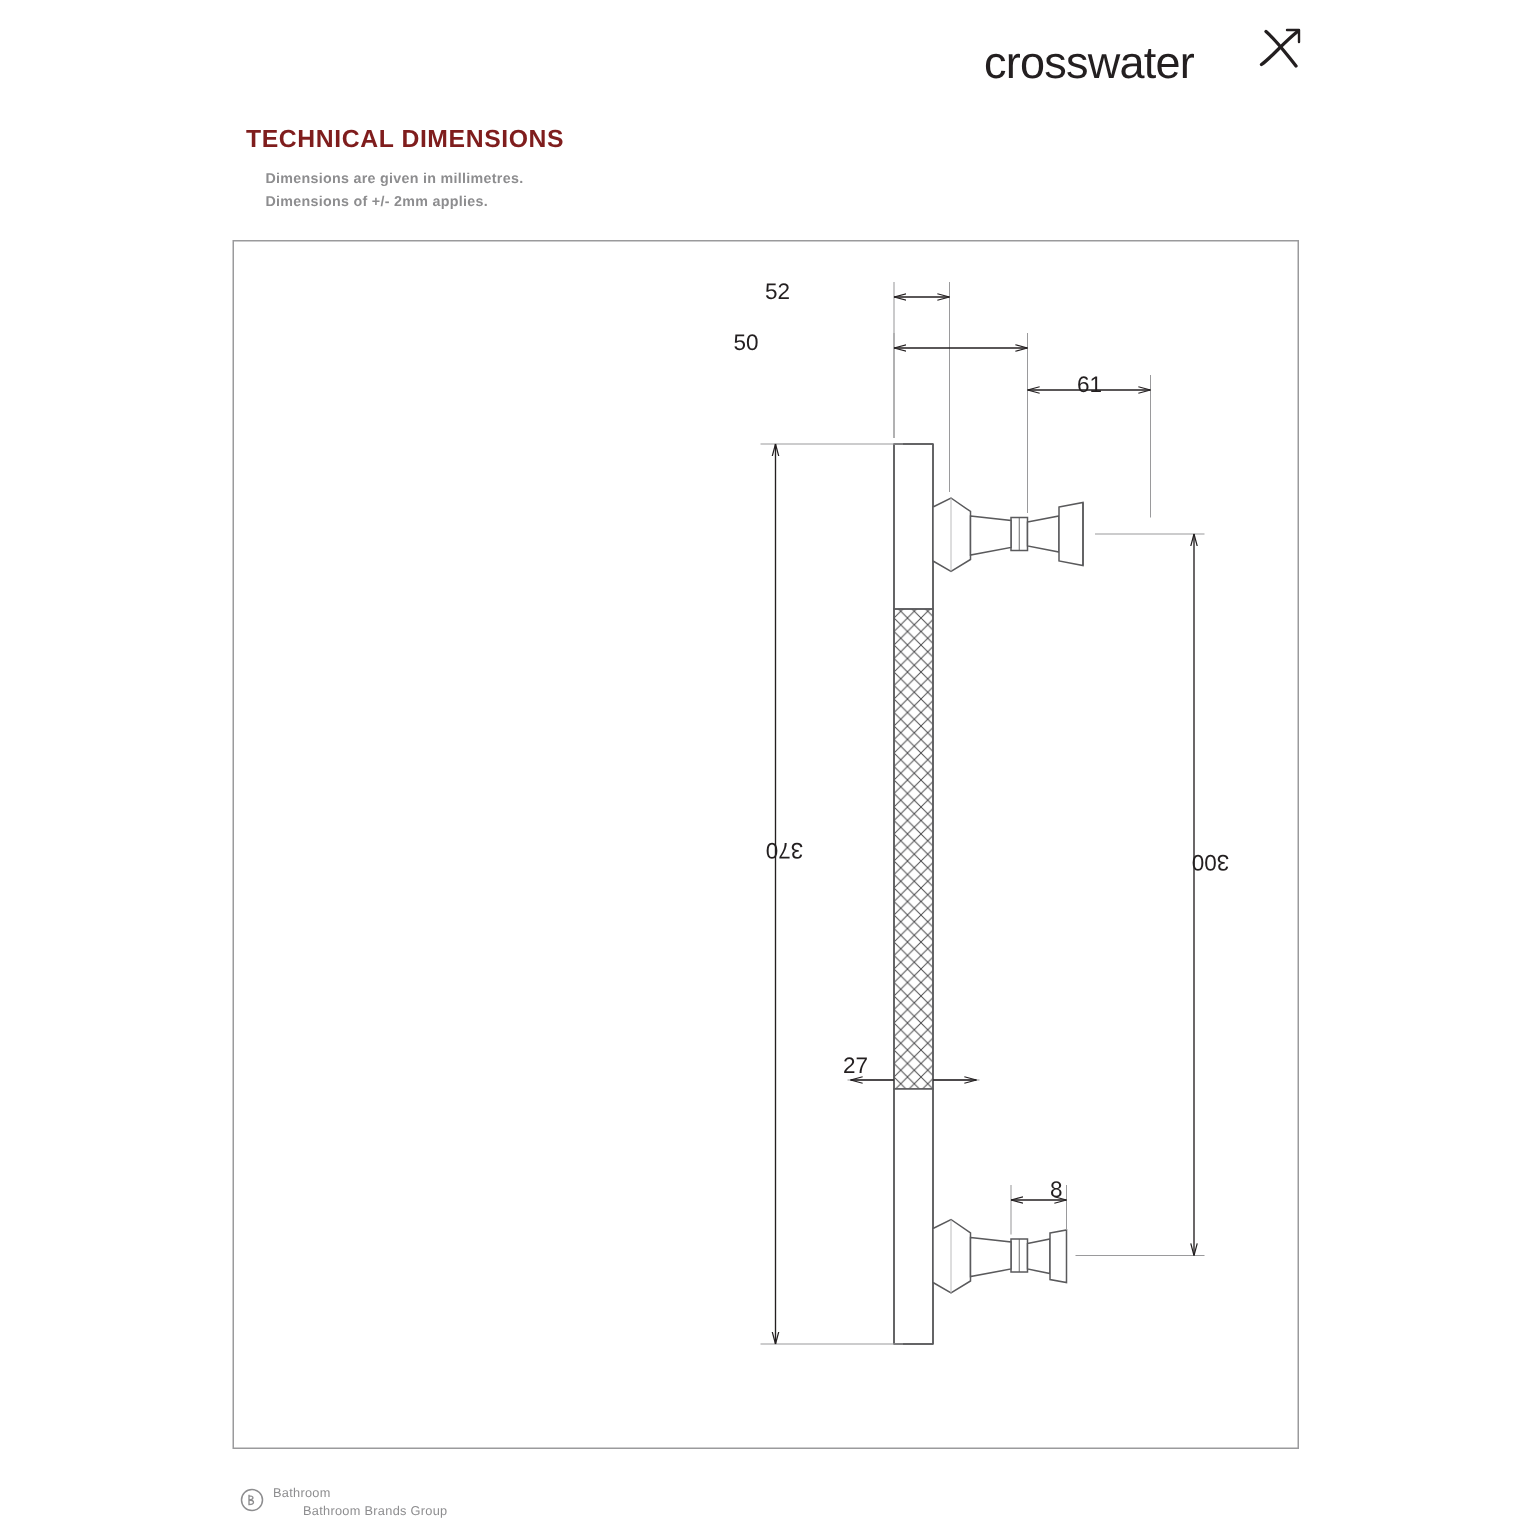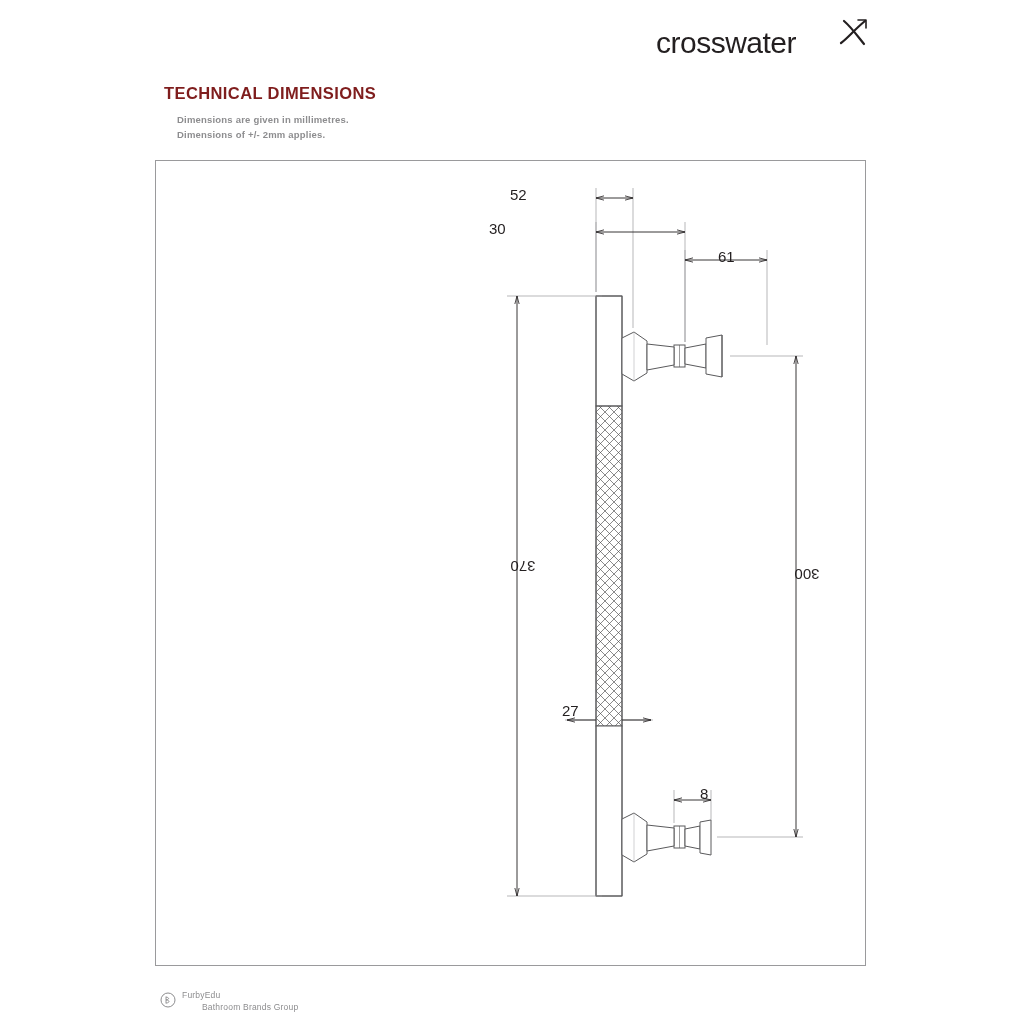--- a/index.html
+++ b/index.html
@@ -226,34 +226,34 @@
         <line x1="412" y1="560" x2="441" y2="560" marker-start="url(#arrOpenR)"></line>
         <line x1="467" y1="560" x2="496" y2="560" marker-end="url(#arrOpenL)"></line>
 
         <line x1="519" y1="640" x2="556" y2="640" marker-start="url(#arrOpenR)" marker-end="url(#arrOpenL)"></line>
       </g>
     </g>
   </svg>
 
   <div class="dimtext" style="left:486px; top:186px;margin-left:24px;">52</div>
 
-  <div class="dimtext" style="left:489px; top:220px;">30</div>
+  <div class="dimtext" style="left:489px; top:220px;">50</div>
 
   <div class="dimtext" style="left:718px; top:248px;">61</div>
 
   <div class="dimtext vert" style="left:498px; top:558px; transform:rotate(180deg) translate(-50%,0);">370</div>
 
   <div class="dimtext vert" style="left:782px; top:566px; transform:rotate(180deg) translate(-50%,0);">300</div>
 
   <div class="dimtext" style="left:562px; top:702px;">27</div>
 
   <div class="dimtext" style="left:700px; top:785px;">8</div>
 
   <div class="footer">
     <svg class="footer-logo" viewBox="0 0 16 16">
       <circle cx="8" cy="8" r="7" fill="none" stroke="#8d8d8f" stroke-width="1"></circle>
       <path d="M6 4.5 L6 11.5 M6 5.2 C9.5 5.2, 9.5 7.8, 6 7.8 M6 8 C10 8, 10 11, 6 11" fill="none" stroke="#8d8d8f" stroke-width="0.9"></path>
     </svg>
-    <div class="footer-text f1">FurbyEdu</div>
+    <div class="footer-text f1">Bathroom</div>
     <div class="footer-text f2">Bathroom Brands Group</div>
   </div>
 
 </div>
 
 </body></html>

